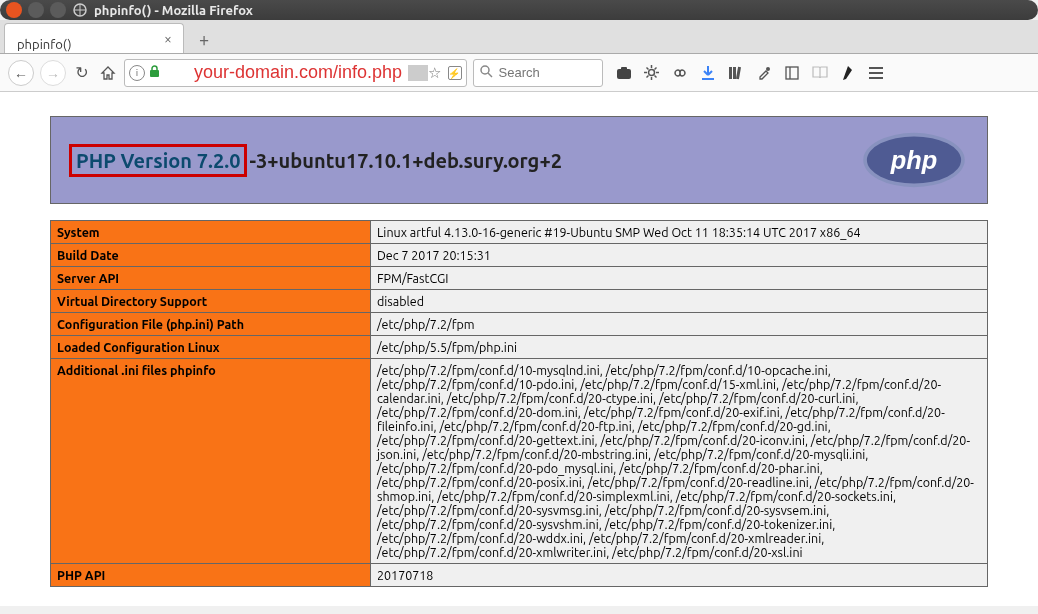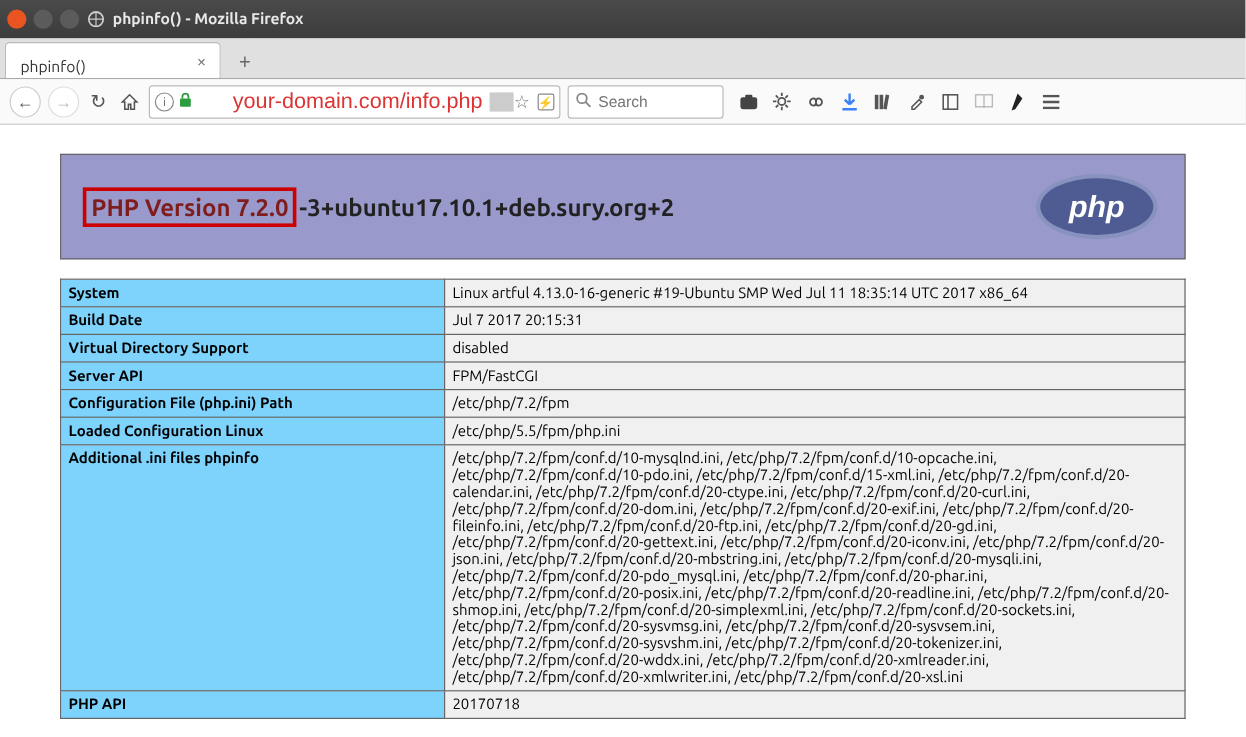--- a/index.html
+++ b/index.html
@@ -5,26 +5,27 @@
     * { box-sizing: border-box; margin: 0; padding: 0; }
     body {
       font-family: Ubuntu, "Segoe UI", sans-serif;
       background: #f0f0f0;
       width: 1038px;
       height: 614px;
       overflow: hidden;
     }
     
     .window-titlebar {
-      height: 32px;
+      height: 20px;
       background: linear-gradient(to bottom, #4a4a4a, #3c3c3c);
       display: flex;
       align-items: center;
       padding: 0 6px;
       gap: 6px;
+      border-radius: 12px;
     }
     .window-controls { display: flex; gap: 6px; }
     .wc-btn {
       width: 16px; height: 16px; border-radius: 50%;
       display: inline-block;
     }
     .wc-close { background: #e95420; }
     .wc-min { background: #5b5b5b; }
     .wc-max { background: #5b5b5b; }
     .window-icon {
@@ -227,21 +228,21 @@
     }
     .php-version-box {
       border: 3px solid #c00;
       padding: 2px 4px;
       margin-right: 2px;
       display: inline-block;
     }
     .php-version-text {
       font-size: 20px;
       font-weight: bold;
-      color: #7f1d1d;
+      color: #0c4a6e;
     }
     .php-version-rest {
       font-size: 20px;
       font-weight: bold;
       color: #222;
     }
     .php-logo {
       width: 110px;
       height: 58px;
     }
@@ -249,21 +250,21 @@
       width: 100%;
       border-collapse: collapse;
       font-size: 12.5px;
     }
     .info-table td {
       border: 1px solid #666;
       padding: 4px 6px;
       vertical-align: top;
     }
     .info-table td.label {
-      background: #7dd3fc;
+      background: #f97316;
       font-weight: bold;
       width: 320px;
     }
     .info-table td.value {
       background: #f0f0f0;
       word-break: break-word;
     }
     
     .page::-webkit-scrollbar { width: 14px; }
     .page::-webkit-scrollbar-track { background: #eee; }
@@ -411,33 +412,33 @@
       <svg class="php-logo" viewBox="0 0 120 64">
         <ellipse cx="60" cy="32" rx="56" ry="30" fill="#8892bf"></ellipse>
         <ellipse cx="60" cy="32" rx="52" ry="26" fill="#4f5b93"></ellipse>
         <text x="60" y="42" font-size="28" font-weight="bold" fill="#fff" text-anchor="middle" font-family="sans-serif" font-style="italic">php</text>
       </svg>
     </div>
     <table class="info-table">
       <tbody id="info-tbody">
           <tr>
             <td class="label">System</td>
-            <td class="value">Linux artful 4.13.0-16-generic #19-Ubuntu SMP Wed Jul 11 18:35:14 UTC 2017 x86_64</td>
+            <td class="value">Linux artful 4.13.0-16-generic #19-Ubuntu SMP Wed Oct 11 18:35:14 UTC 2017 x86_64</td>
           </tr>
           <tr>
             <td class="label">Build Date</td>
-            <td class="value">Jul 7 2017 20:15:31</td>
+            <td class="value">Dec 7 2017 20:15:31</td>
+          </tr>
+          <tr>
+            <td class="label">Server API</td>
+            <td class="value">FPM/FastCGI</td>
           </tr>
           <tr>
             <td class="label">Virtual Directory Support</td>
             <td class="value">disabled</td>
-          </tr>
-          <tr>
-            <td class="label">Server API</td>
-            <td class="value">FPM/FastCGI</td>
           </tr>
           <tr>
             <td class="label">Configuration File (php.ini) Path</td>
             <td class="value">/etc/php/7.2/fpm</td>
           </tr>
           <tr>
             <td class="label">Loaded Configuration Linux</td>
             <td class="value">/etc/php/5.5/fpm/php.ini</td>
           </tr>
           <tr>

